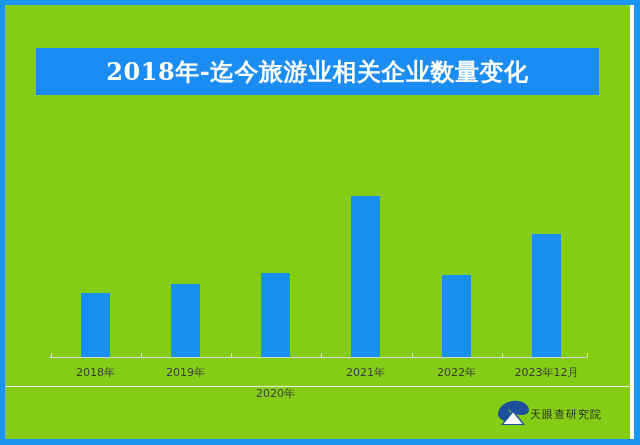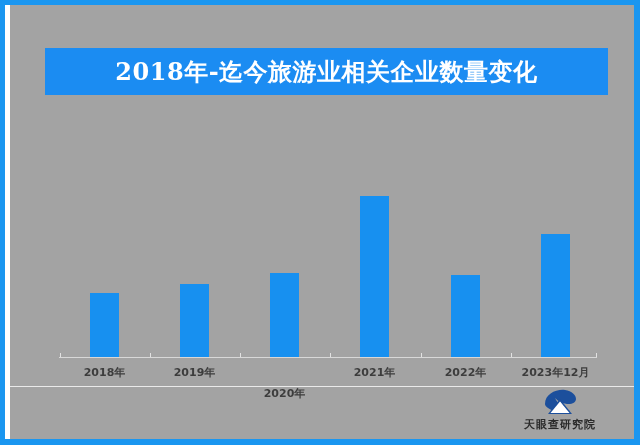--- a/index.html
+++ b/index.html
@@ -26,25 +26,25 @@
     background: #1a96f0;
     z-index: 5;
   }
   .frame-top    { left: 0; top: 0; width: 640px; height: 5px; }
   .frame-bottom { left: 0; bottom: 0; width: 640px; height: 6px; }
   .frame-left   { left: 0; top: 0; width: 5px; height: 445px; }
   .frame-right  { right: 0; top: 0; width: 6px; height: 445px; }
 
   .page-inner {
     position: absolute;
-    left: 10px;
+    left: 1px;
     top: 5px;
     width: 629px;
     height: 434px;
-    background: #a3a3a3;
+    background: #84cc16;
   }
 
   
   .title-banner {
     position: absolute;
     left: 35px;
     top: 43px;
     width: 563px;
     height: 47px;
     background: #1b8cf2;
@@ -62,21 +62,20 @@
     line-height: 1;
   }
 
   
   .chart {
     position: absolute;
     left: 0px;
     top: 0px;
     width: 568px;
     height: 434px;
-    font-weight: bold;
   }
 
   .axis-line {
     position: absolute;
     left: 49px;
     top: 352px;
     width: 538px;
     height: 1px;
     background: #d8d8d8;
   }
@@ -126,24 +125,23 @@
     white-space: nowrap;
   }
 
   .logo-block {
     position: absolute;
     right: 24px;
     top: 384px;
     width: 110px;
     height: 48px;
     display: flex;
-    flex-direction: column;
+    flex-direction: row;
     align-items: center;
     justify-content: flex-start;
-    font-weight: bold;
   }
   .logo-mark {
     width: 34px;
     height: 26px;
     display: block;
   }
   .logo-text {
     margin-top: 2px;
     font-family: "DejaVu Sans", "Liberation Sans", sans-serif;
     font-size: 11px;

